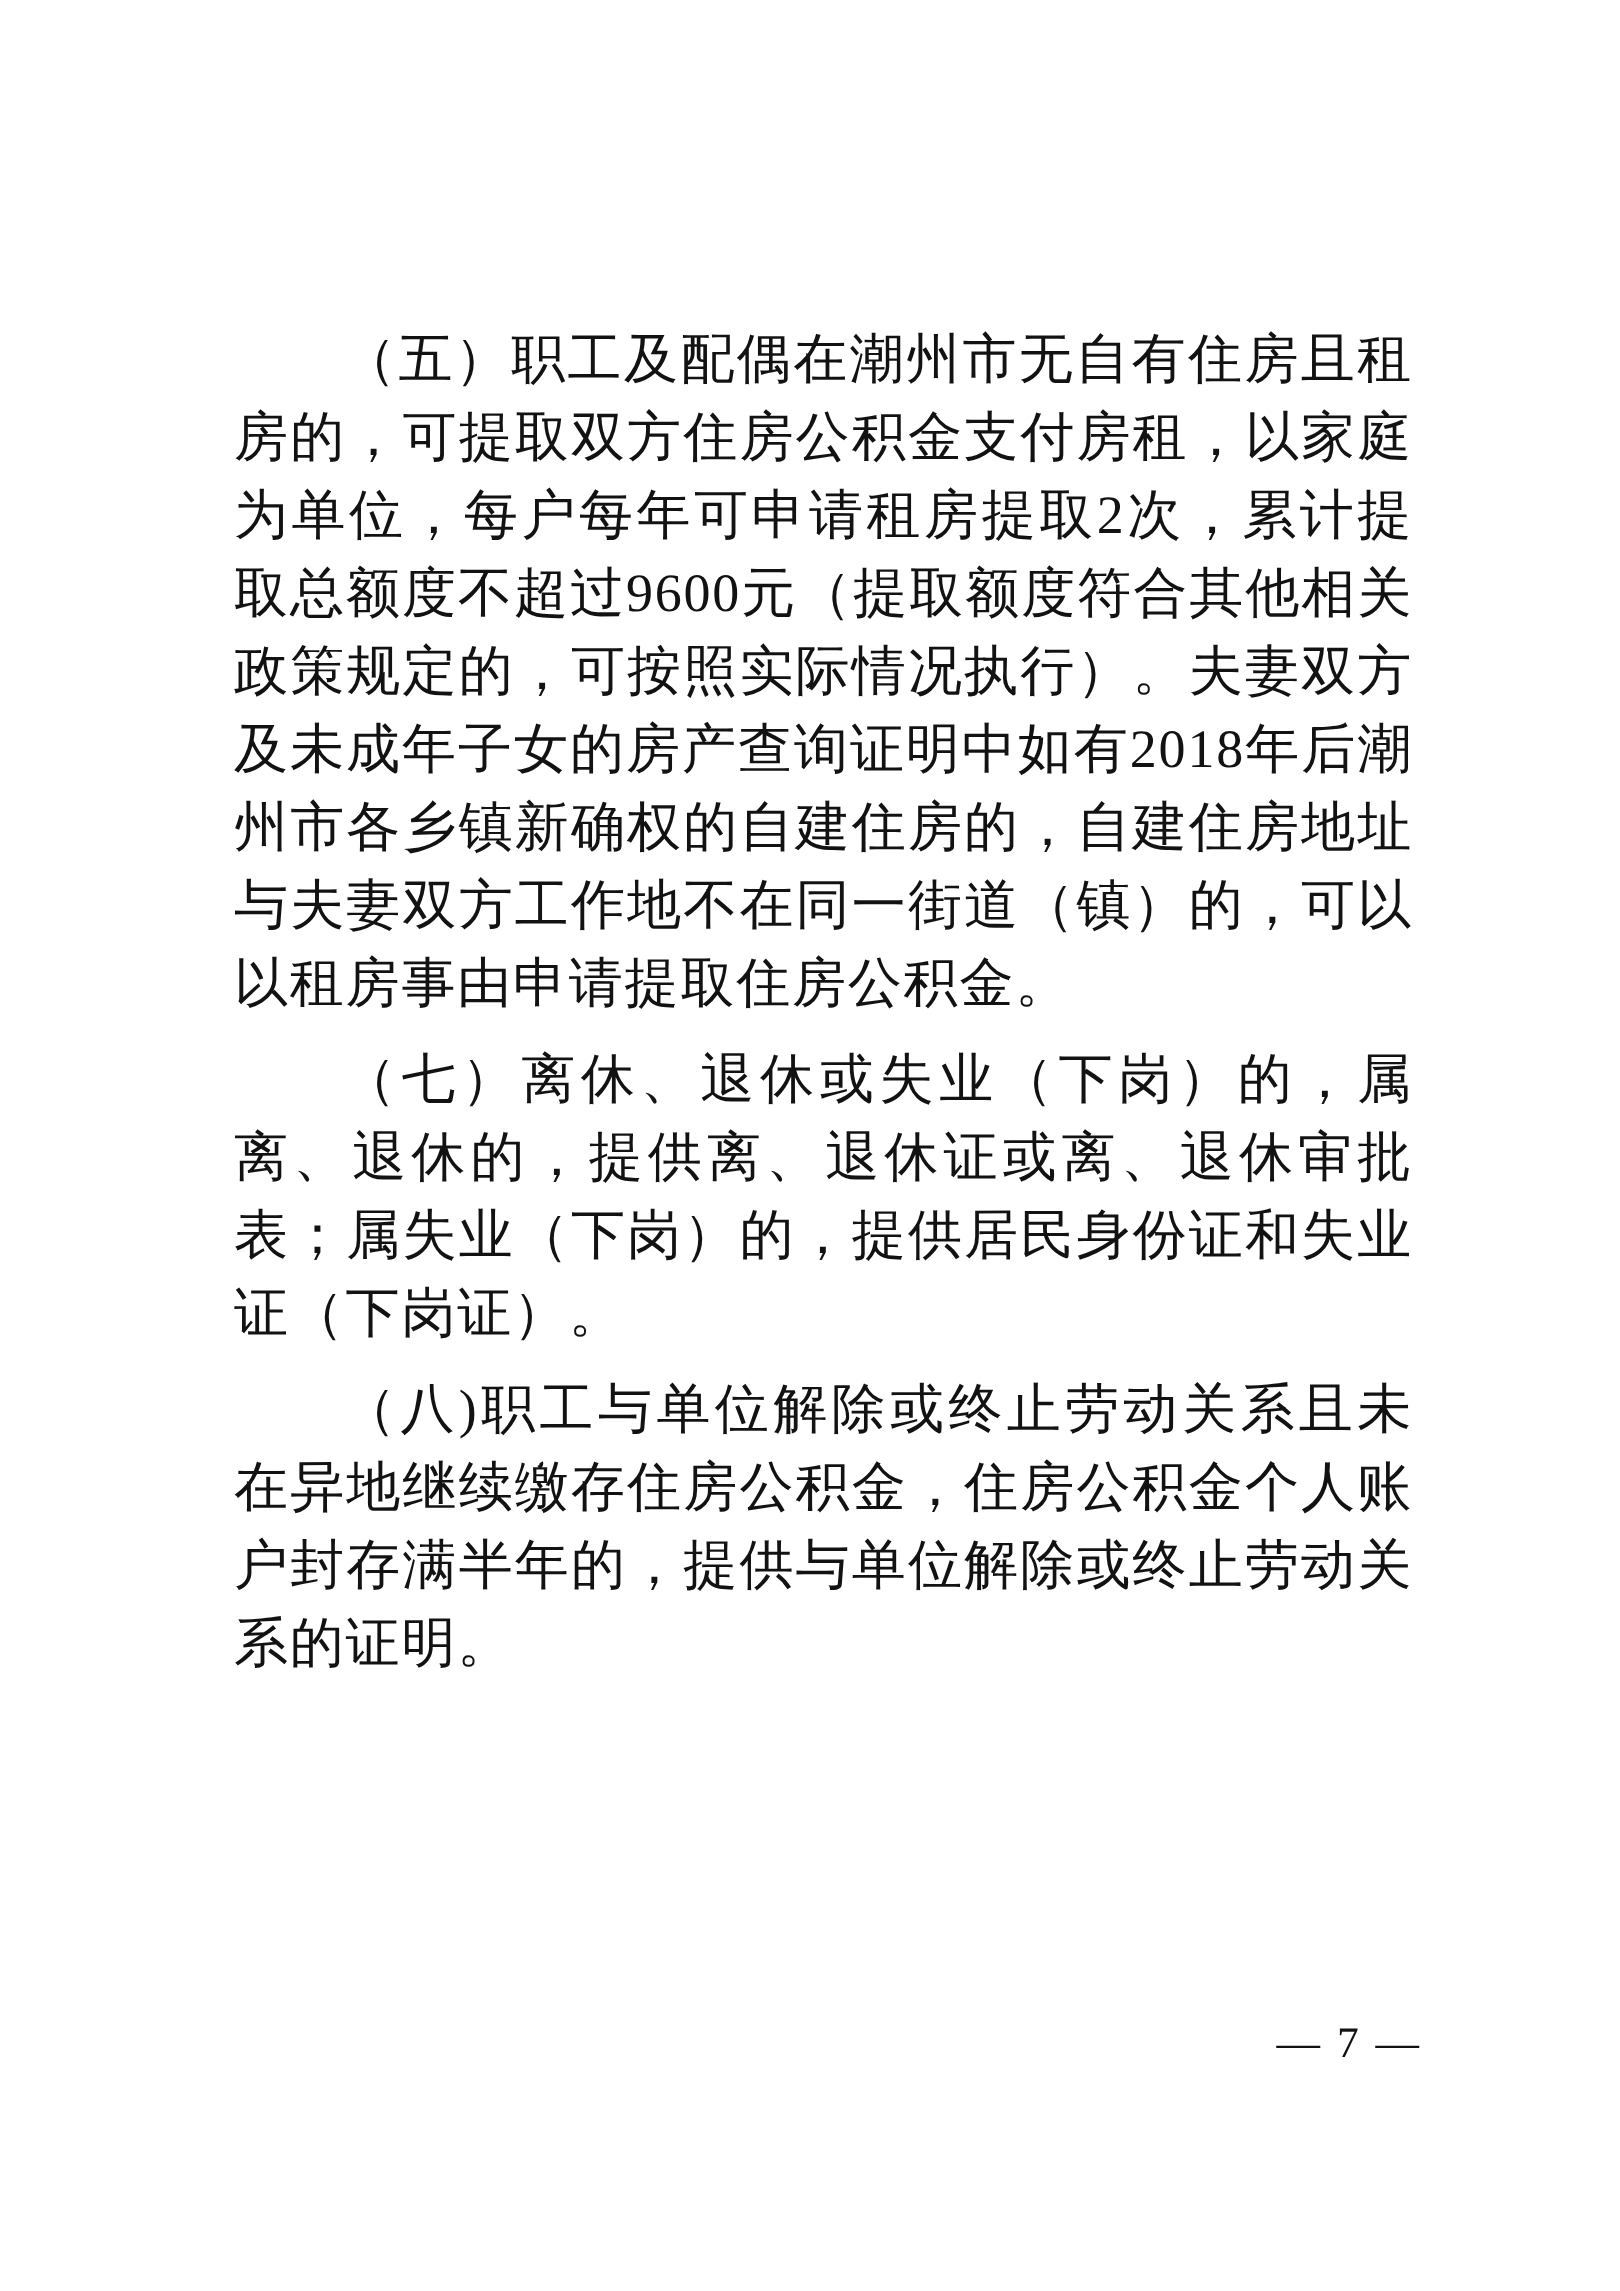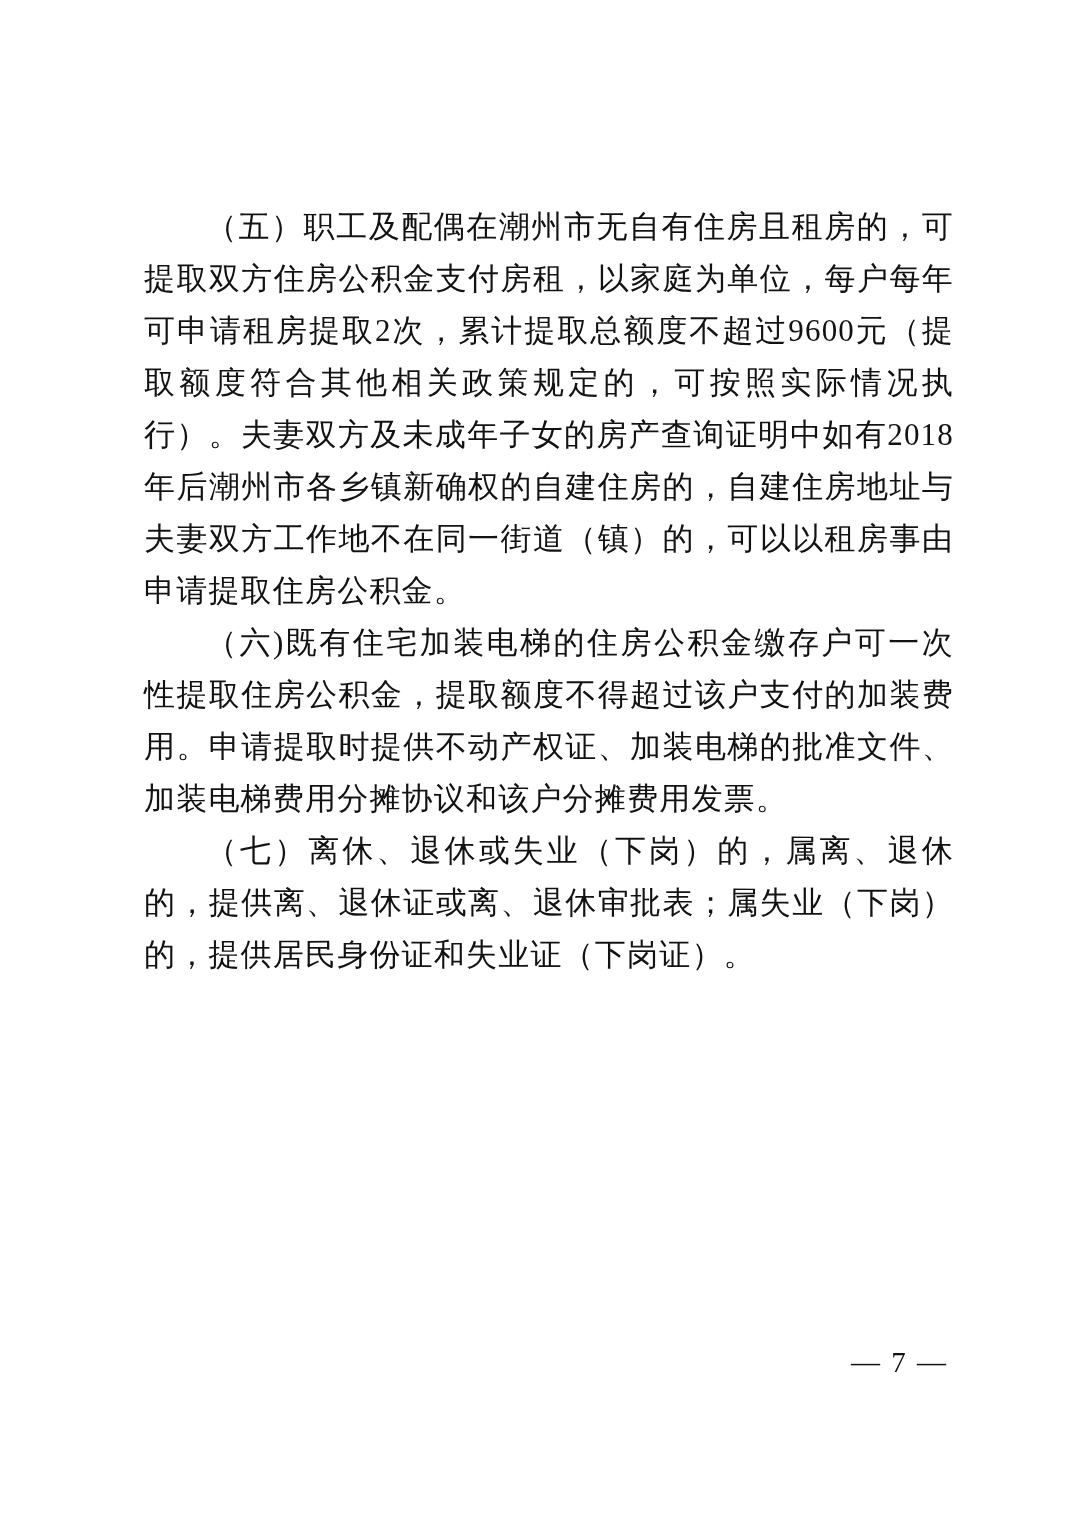--- a/index.html
+++ b/index.html
@@ -12,23 +12,23 @@
     width: 1080px;
     height: 1527px;
     margin: 0 auto;
     background: #ffffff;
     box-sizing: border-box;
     padding: 201px 126px 0 144px;
     font-family: "Liberation Serif", "DejaVu Serif", serif;
     overflow: hidden;
   }
   .para {
-    margin: 0;
+    margin: 12px;
     padding: 0;
-    font-size: 31px;
+    font-size: 36px;
     line-height: 52px;
     color: #121212;
     text-align: justify;
     text-indent: 2em;
     letter-spacing: 1.2px;
     word-break: break-all;
   }
   .page-number {
     position: absolute;
     top: 1346px;
@@ -38,16 +38,16 @@
     color: #121212;
     letter-spacing: 2px;
     font-family: "Liberation Serif", "DejaVu Serif", serif;
   }
 </style>
 </head>
 <body>
 
 <div class="page">
   <p class="para">（五）职工及配偶在潮州市无自有住房且租房的，可提取双方住房公积金支付房租，以家庭为单位，每户每年可申请租房提取2次，累计提取总额度不超过9600元（提取额度符合其他相关政策规定的，可按照实际情况执行）。夫妻双方及未成年子女的房产查询证明中如有2018年后潮州市各乡镇新确权的自建住房的，自建住房地址与夫妻双方工作地不在同一街道（镇）的，可以以租房事由申请提取住房公积金。</p>
-  <p class="para">（六)既有住宅加装电梯的住房公积金缴存户可一次性提取住房公积金，提取额度不得超过该户支付的加装费用。申请提取时提供不动产权证、加装电梯的批准文件、加装电梯费用分摊协议和该户分摊费用发票。</p>
   <p class="para">（七）离休、退休或失业（下岗）的，属离、退休的，提供离、退休证或离、退休审批表；属失业（下岗）的，提供居民身份证和失业证（下岗证）。</p>
+  <p class="para">（八)职工与单位解除或终止劳动关系且未在异地继续缴存住房公积金，住房公积金个人账户封存满半年的，提供与单位解除或终止劳动关系的证明。</p>
   <div class="page-number">— 7 —</div>
 </div>
 
 </body></html>

